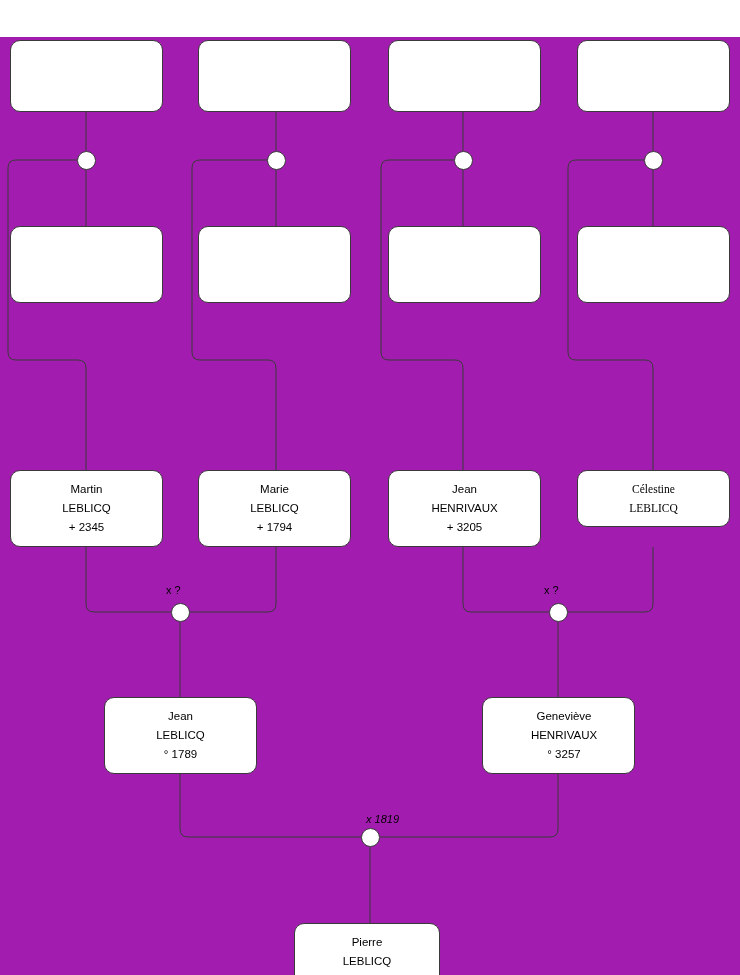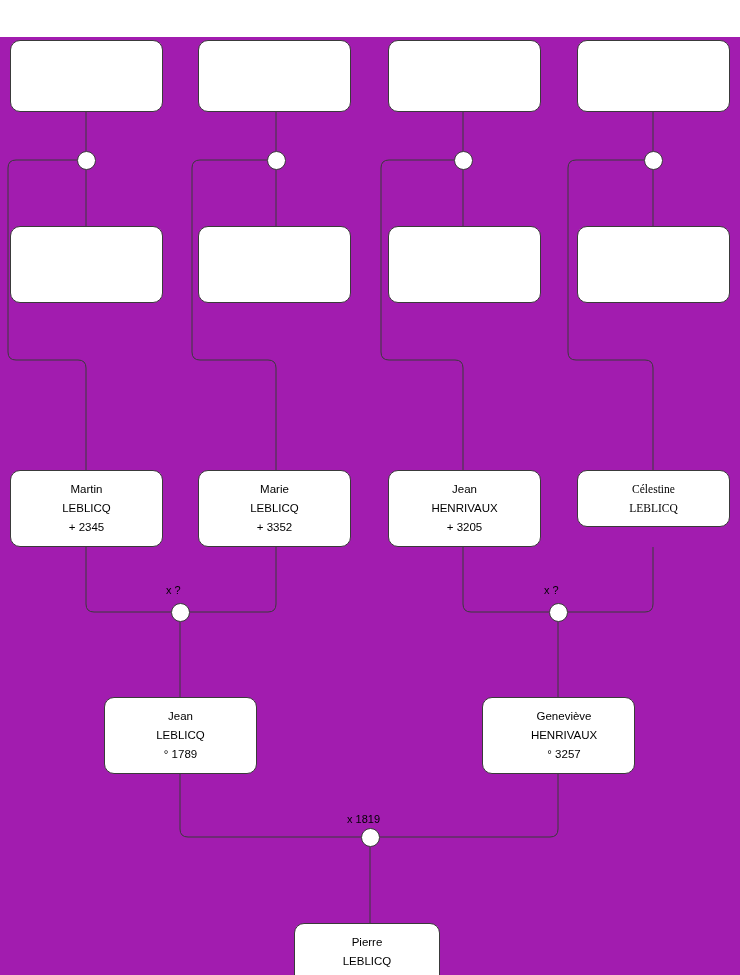--- a/index.html
+++ b/index.html
@@ -117,21 +117,21 @@
 
   <div class="node" style="left:10px; top:433px; width:153px; height:77px;">
     <span class="line">Martin</span>
     <span class="line">LEBLICQ</span>
     <span class="line">+ 2345</span>
   </div>
 
   <div class="node" style="left:198px; top:433px; width:153px; height:77px;">
     <span class="line">Marie</span>
     <span class="line">LEBLICQ</span>
-    <span class="line">+ 3352</span>
+    <span class="line">+ 1794</span>
   </div>
 
   <div class="node" style="left:388px; top:433px; width:153px; height:77px;">
     <span class="line">Jean</span>
     <span class="line">HENRIVAUX</span>
     <span class="line">+ 3205</span>
   </div>
 
   <div class="node" style="left:577px; top:433px; width:153px; height:57px;font-family:Liberation Serif, serif;">
     <span class="line">Célestine</span>
@@ -161,15 +161,15 @@
   <div class="union" style="left:454px; top:114px;"></div>
   <div class="union" style="left:644px; top:114px;"></div>
 
   <div class="union" style="left:171px; top:566px;"></div>
   <div class="union-label" style="left:166px; top:547px;">x ?</div>
 
   <div class="union" style="left:549px; top:566px;"></div>
   <div class="union-label" style="left:544px; top:547px;">x ?</div>
 
   <div class="union" style="left:361px; top:791px;"></div>
-  <div class="union-label" style="left:347px; top:776px;">x 1819</div>
+  <div class="union-label" style="left:366px; top:776px;font-style:italic;">x 1819</div>
 
 </div>
 
 </body></html>

